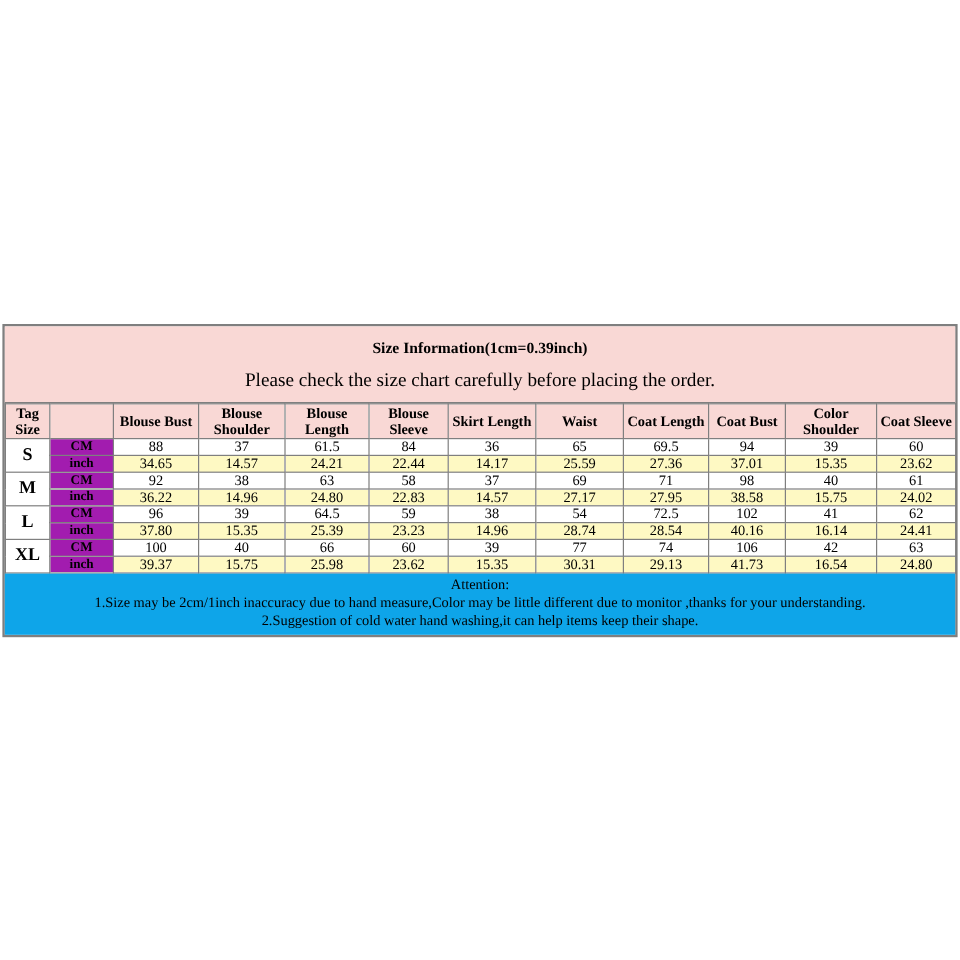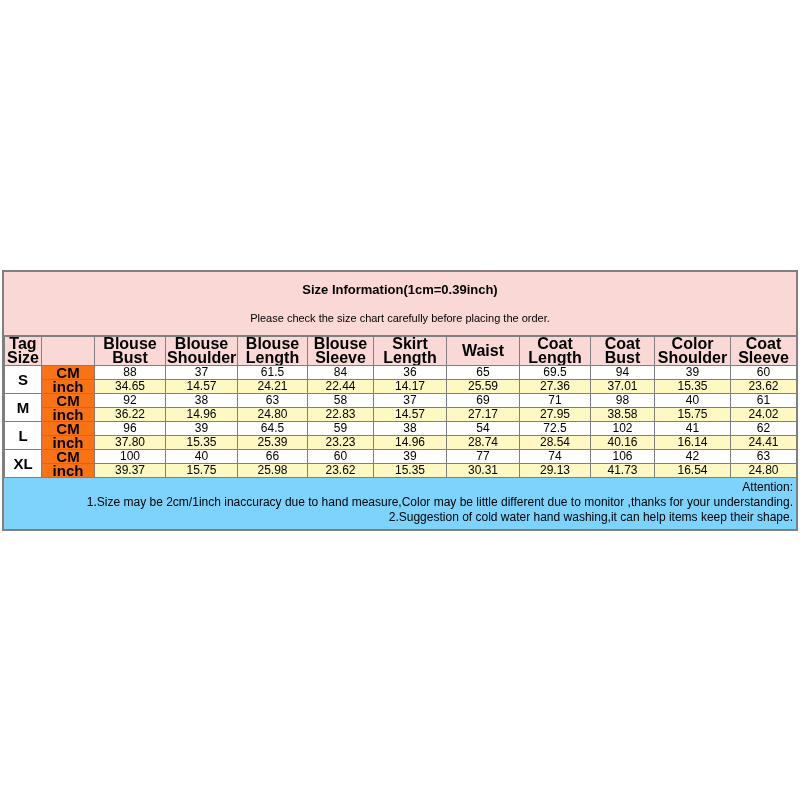--- a/index.html
+++ b/index.html
@@ -2,21 +2,21 @@
 <html><head>
 <meta charset="utf-8">
 <style>
   * { box-sizing: border-box; margin: 0; padding: 0; }
   html, body { background: #ffffff; }
   .sheet {
     position: relative;
     width: 800px;
     height: 800px;
     background: #ffffff;
-    font-family: Liberation Sans, sans-serif;
+    font-family: Liberation Serif, serif;
     color: #000000;
     overflow: hidden;
     border-radius: 29px;
   }
   .size-chart-box {
     position: absolute;
     left: 2px;
     top: 270px;
     width: 796px;
     border: 2px solid #7f7f7f;
@@ -29,34 +29,34 @@
     text-align: center;
     padding-top: 11px;
   }
   .chart-title {
     font-weight: bold;
     font-size: 13px;
     line-height: 14px;
     margin-bottom: 14px;
   }
   .chart-subtitle {
-    font-size: 11px;
+    font-size: 16px;
     line-height: 14px;
     text-align: center;
   }
   table.size-table {
     width: 100%;
     border-collapse: collapse;
     table-layout: fixed;
     text-align: center;
   }
   .size-table th {
     background: #f9d8d5;
     font-weight: bold;
-    font-size: 16px;
+    font-size: 12px;
     line-height: 14px;
     height: 28px;
     vertical-align: middle;
     border: 1px solid #7f7f7f;
     padding: 0 1px;
     overflow: hidden;
   }
   .size-table td {
     border: 1px solid #7f7f7f;
     font-size: 12px;
@@ -67,31 +67,31 @@
     overflow: hidden;
     background: #ffffff;
   }
   .size-table td.size-cell {
     font-weight: bold;
     font-size: 15px;
     background: #ffffff;
   }
   .size-table td.unit-cell {
     font-weight: bold;
-    font-size: 15px;
-    background: #f97316;
+    font-size: 11px;
+    background: #a21caf;
   }
   .size-table tr.inch-row td.value-cell { background: #fef9c3; }
   .size-table tr.cm-row td.value-cell { background: #ffffff; }
   .attention-section {
-    background: #7dd3fc;
+    background: #0ea5e9;
     padding: 2px 3px 4px 3px;
     font-size: 12px;
     line-height: 15px;
-    text-align: right;
+    text-align: center;
   }
 </style>
 </head>
 <body>
 
 <div class="sheet">
   <div class="size-chart-box">
 
     <div class="title-section">
       <div class="chart-title">Size Information(1cm=0.39inch)</div>

